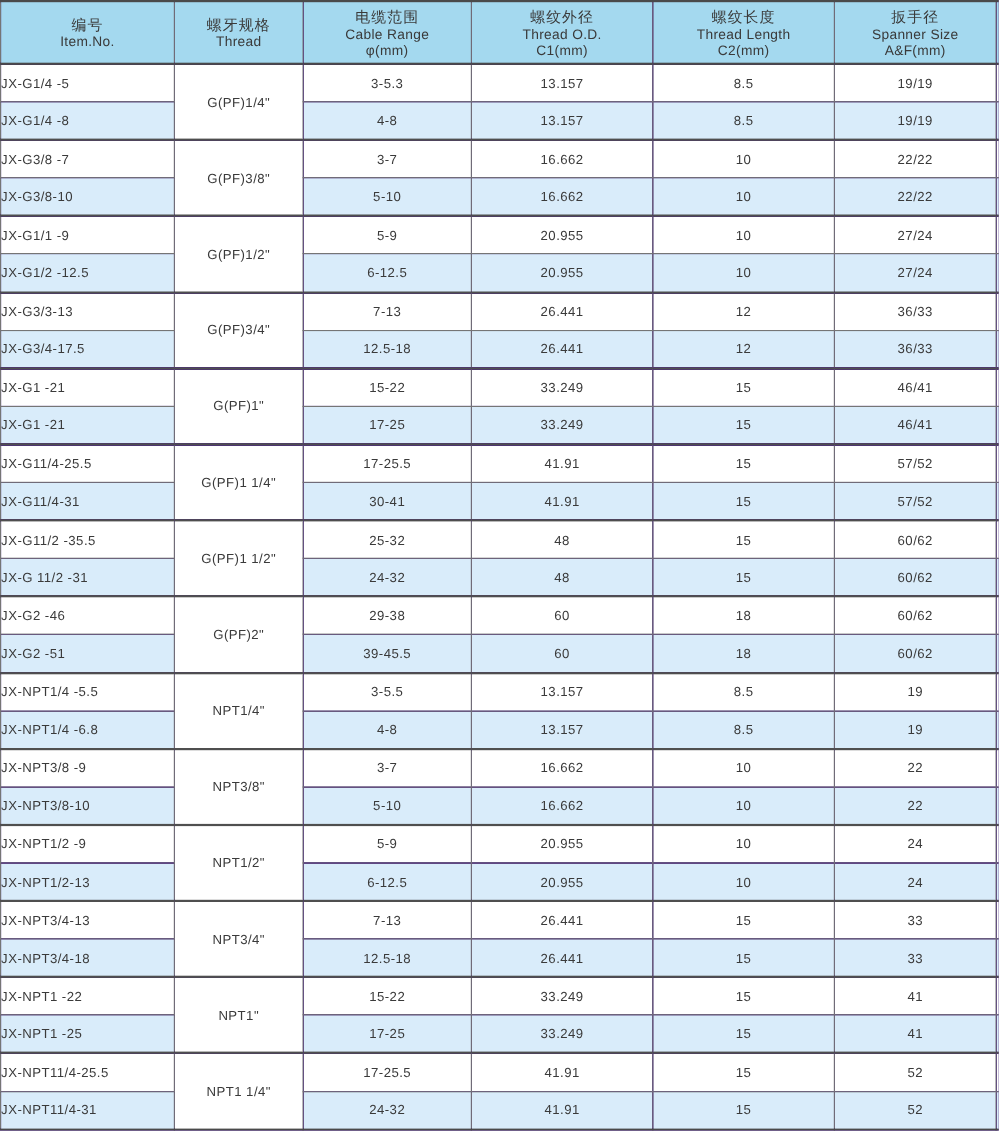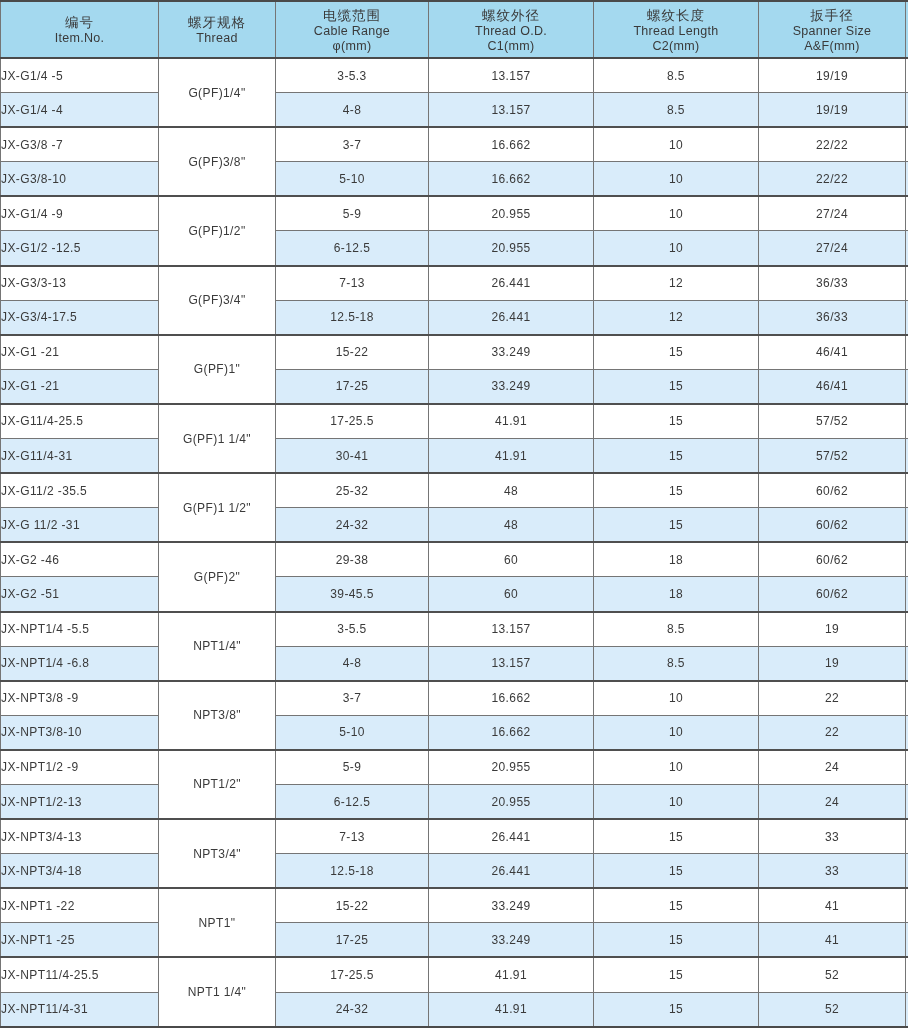--- a/index.html
+++ b/index.html
@@ -99,21 +99,21 @@
         <tr class="row-a group-start">
           <td class="col-item">JX-G1/4 -5</td>
           <td rowspan="2" class="thread-cell">G(PF)1/4"</td>
           <td>3-5.3</td>
           <td>13.157</td>
           <td>8.5</td>
           <td>19/19</td>
           <td class="sliver"></td>
         </tr>
         <tr class="row-b">
-          <td class="col-item">JX-G1/4 -4</td>
+          <td class="col-item">JX-G1/4 -8</td>
           <td>4-8</td>
           <td>13.157</td>
           <td>8.5</td>
           <td>19/19</td>
           <td class="sliver"></td>
         </tr>
         <tr class="row-a group-start">
           <td class="col-item">JX-G3/8 -7</td>
           <td rowspan="2" class="thread-cell">G(PF)3/8"</td>
           <td>3-7</td>
@@ -124,21 +124,21 @@
         </tr>
         <tr class="row-b">
           <td class="col-item">JX-G3/8-10</td>
           <td>5-10</td>
           <td>16.662</td>
           <td>10</td>
           <td>22/22</td>
           <td class="sliver"></td>
         </tr>
         <tr class="row-a group-start">
-          <td class="col-item">JX-G1/4 -9</td>
+          <td class="col-item">JX-G1/1 -9</td>
           <td rowspan="2" class="thread-cell">G(PF)1/2"</td>
           <td>5-9</td>
           <td>20.955</td>
           <td>10</td>
           <td>27/24</td>
           <td class="sliver"></td>
         </tr>
         <tr class="row-b">
           <td class="col-item">JX-G1/2 -12.5</td>
           <td>6-12.5</td>

